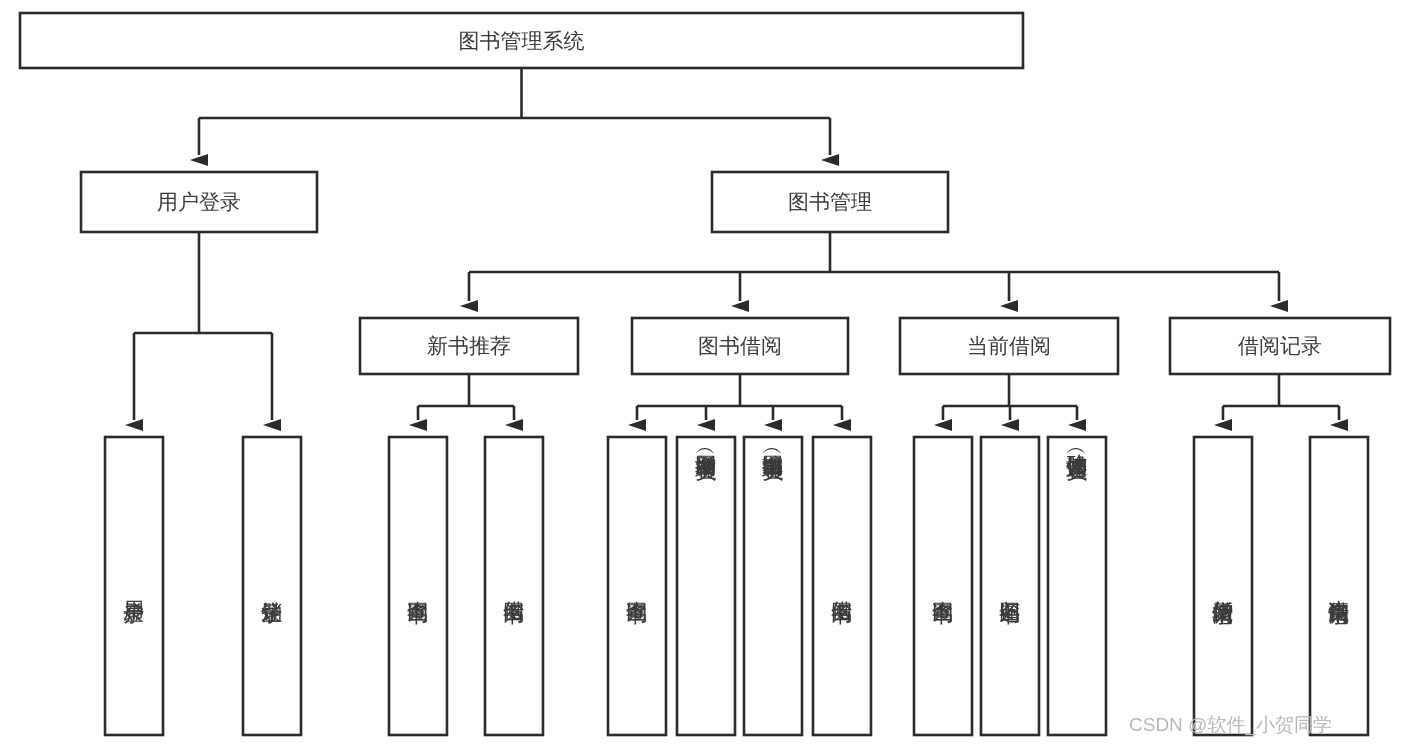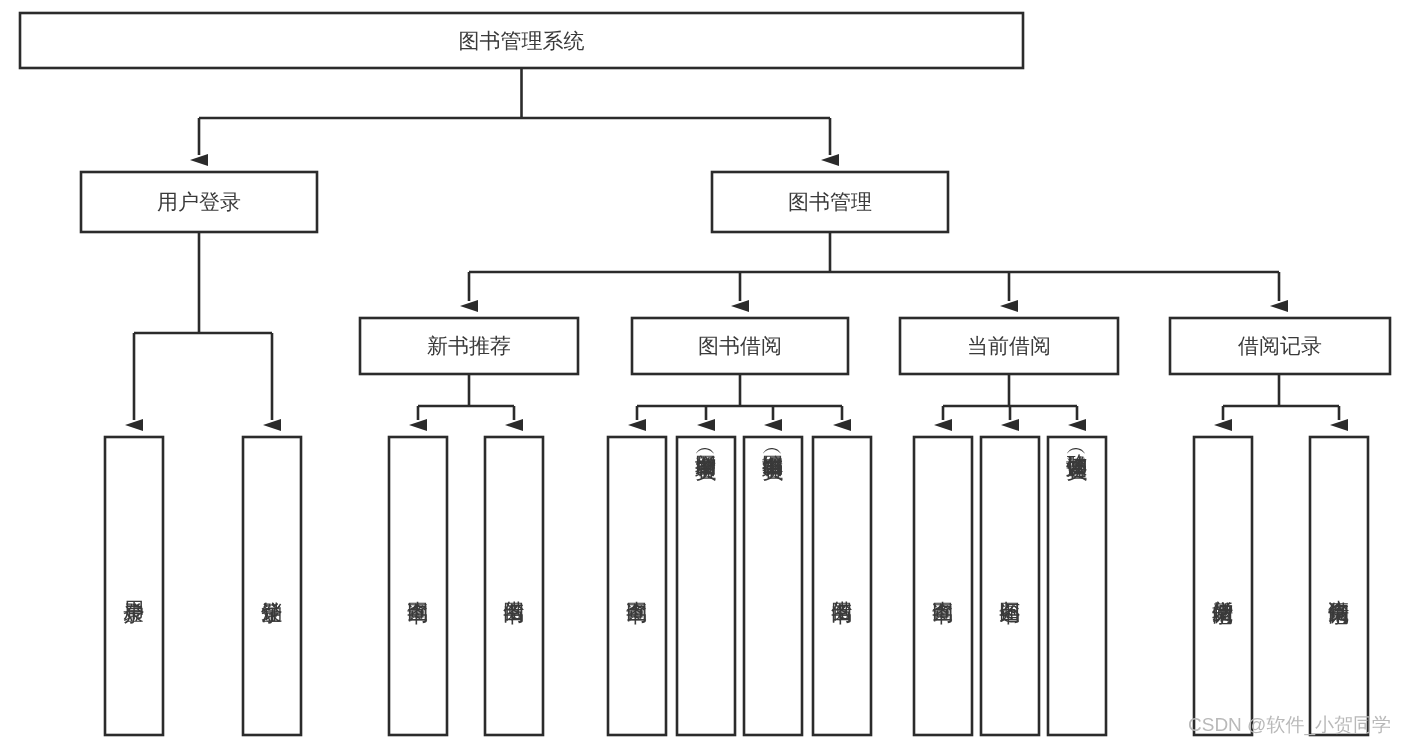--- a/index.html
+++ b/index.html
@@ -60,21 +60,21 @@
     text-orientation: upright;
     font-family: "Liberation Sans", "DejaVu Sans", sans-serif;
     font-size: 21px;
     line-height: 1.02;
     color: #3a3a3a;
     letter-spacing: 1px;
     white-space: nowrap;
   }
   .watermark {
     position: absolute;
-    left: 1188px;
+    left: 1129px;
     top: 712px;
     font-family: "Liberation Sans", "DejaVu Sans", sans-serif;
     font-size: 19px;
     color: #b9b9b9;
     white-space: nowrap;
     pointer-events: none;
   }
 </style>
 </head>
 <body>

